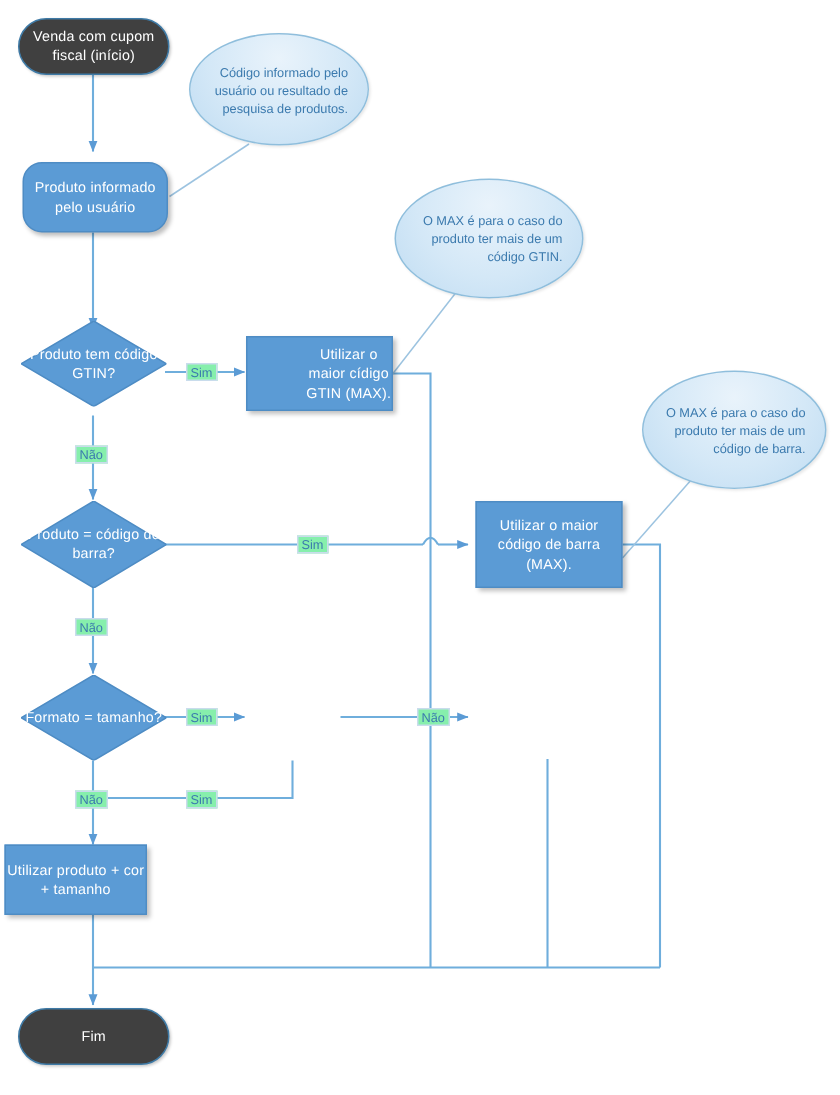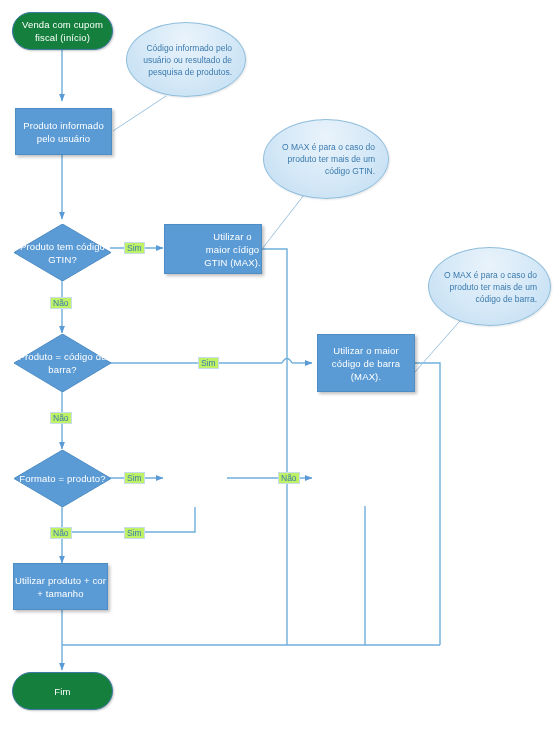--- a/index.html
+++ b/index.html
@@ -30,21 +30,21 @@
     display: flex;
     align-items: center;
     justify-content: center;
     text-align: center;
     color: #ffffff;
     font-size: 9.5px;
     line-height: 13px;
     letter-spacing: 0.15px;
   }
   .terminator {
-    background: #15803d;
+    background: #404040;
     border: 1px solid #3E7AA6;
     border-radius: 999px;
     box-shadow: 1px 1px 2px rgba(0,0,0,0.22);
   }
   .process {
     background: #5B9BD5;
     border: 1px solid #4E8CC4;
     box-shadow: 2px 2px 3px rgba(0,0,0,0.25);
   }
   .decision {
@@ -75,21 +75,21 @@
     justify-content: center;
     text-align: right;
     color: #3B7AAE;
     font-size: 8.5px;
     line-height: 12px;
     padding: 0 13px;
     box-shadow: 1px 1px 2px rgba(0,0,0,0.10);
   }
   .edge-label {
     position: absolute;
-    background: #bef264;
+    background: #86efac;
     border: 1px solid #c9dcec;
     color: #3B7AAE;
     font-size: 8.5px;
     line-height: 10px;
     padding: 0px 2px;
     white-space: nowrap;
   }
 </style>
 </head>
 <body>
@@ -141,25 +141,25 @@
         <path d="M262,249 L311,186"></path>
         <path d="M415,372 L466,314"></path>
       </g>
     </g>
   </svg>
 
   <div class="node terminator" style="left:12px; top:12px; width:101px; height:38px;">
     <span>Venda com cupom fiscal (início)</span>
   </div>
 
-  <div class="node process" style="left:15px; top:108px; width:97px; height:47px;">
+  <div class="node process" style="left:15px; top:108px; width:97px; height:47px;border-radius:13px;">
     <span>Produto informado pelo usuário</span>
   </div>
 
-  <div class="node decision" style="left:14px; top:224px; width:97px; height:57px;justify-content:center;">
+  <div class="node decision" style="left:14px; top:214px; width:97px; height:57px;justify-content:center;">
     <svg class="dshape" viewBox="0 0 97 57" preserveAspectRatio="none">
       <polygon points="48.5,0 97,28.5 48.5,57 0,28.5" fill="#5B9BD5" stroke="#4E8CC4" stroke-width="1"></polygon>
     </svg>
     <span class="dtext">Produto tem código GTIN?</span>
   </div>
 
   <div class="node process" style="left:164px; top:224px; width:98px; height:50px;padding-left:39px;">
     <span>Utilizar o maior cídigo GTIN (MAX).</span>
   </div>
 
@@ -171,26 +171,26 @@
   </div>
 
   <div class="node process" style="left:317px; top:334px; width:98px; height:58px;">
     <span>Utilizar o maior código de barra (MAX).</span>
   </div>
 
   <div class="node decision" style="left:14px; top:450px; width:97px; height:57px;">
     <svg class="dshape" viewBox="0 0 97 57" preserveAspectRatio="none">
       <polygon points="48.5,0 97,28.5 48.5,57 0,28.5" fill="#5B9BD5" stroke="#4E8CC4" stroke-width="1"></polygon>
     </svg>
-    <span class="dtext">Formato = produto?</span>
-  </div>
-
-
-
-  <div class="node process" style="left:13px; top:563px; width:95px; height:47px;">
+    <span class="dtext">Formato = tamanho?</span>
+  </div>
+
+
+
+  <div class="node process" style="left:3px; top:563px; width:95px; height:47px;">
     <span>Utilizar produto + cor + tamanho</span>
   </div>
 
   <div class="node terminator" style="left:12px; top:672px; width:101px; height:38px;">
     <span>Fim</span>
   </div>
 
   <div class="bubble" style="left:126px; top:22px; width:120px; height:75px;">
     <span>Código informado pelo usuário ou resultado de pesquisa de produtos.</span>
   </div>

